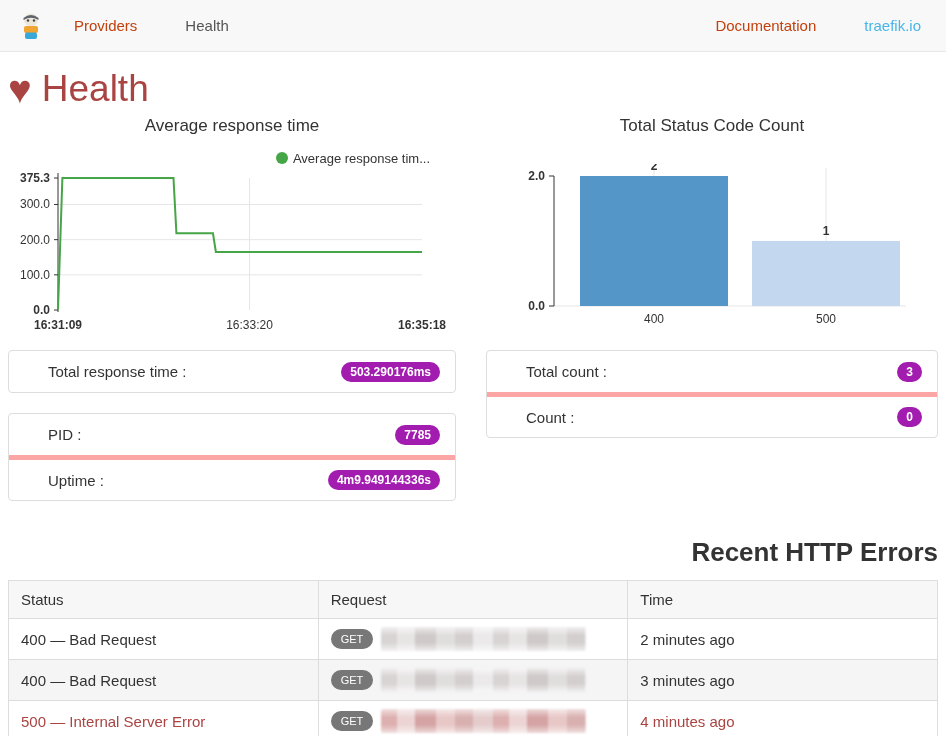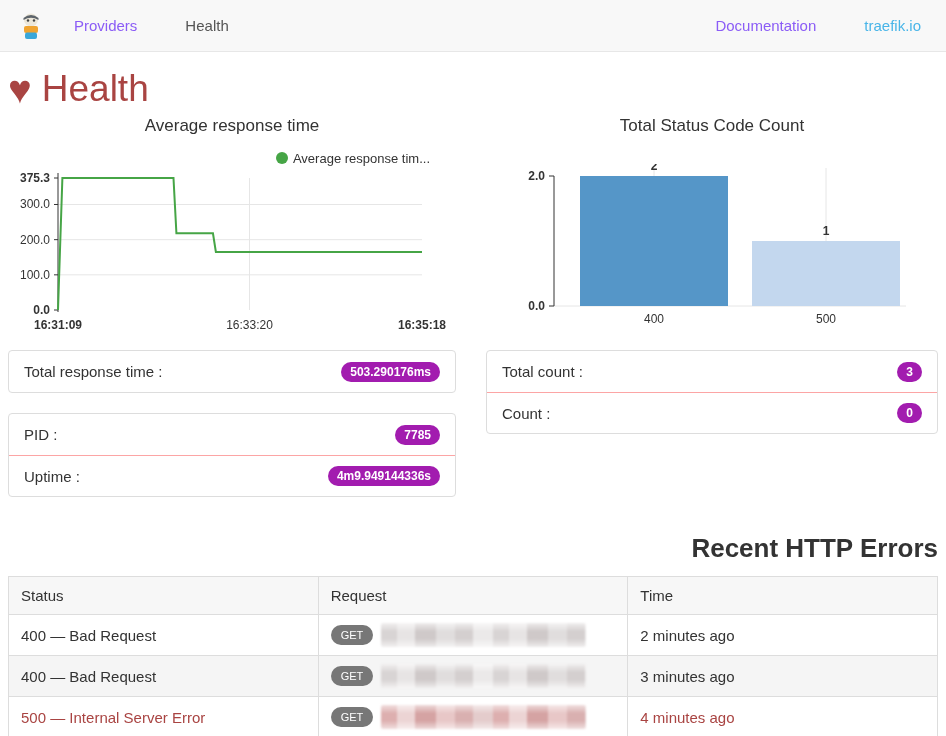--- a/index.html
+++ b/index.html
@@ -3,21 +3,21 @@
 <meta charset="utf-8">
 <style>
   * { box-sizing: border-box; margin: 0; padding: 0; }
   html,body { width: 946px; height: 736px; background: #fff; overflow: hidden;
     font-family: "Liberation Sans", sans-serif; color: #333; }
 
   
   .navbar { height: 52px; background: #f8f8f8; border-bottom: 1px solid #e7e7e7;
     display: flex; align-items: center; padding: 0 25px 0 20px; }
   .navbar .logo { width: 24px; height: 32px; margin-right: 30px; display:flex; align-items:center; }
-  .nav-link { font-size: 15px; color: #8b5cf6; text-decoration: none; margin-right: 48px; cursor: pointer; }
+  .nav-link { font-size: 15px; color: #c2410c; text-decoration: none; margin-right: 48px; cursor: pointer; }
   .nav-link.active { color: #555; }
   .nav-right { margin-left: auto; display: flex; align-items: center; }
   .nav-right .nav-link { margin-right: 0; margin-left: 48px; }
   .nav-link.brand-link { color: #49b5e8; }
 
   
   .container { padding: 0 8px; }
   .page-title { margin: 14px 0 4px 0; font-size: 37px; font-weight: normal; color: #a94442;
     display: flex; align-items: center; height: 46px; }
   .heart { font-size: 40px; margin-right: 10px; line-height: 40px; }
@@ -35,22 +35,22 @@
   #bar-chart  { display: block; margin-top: 26px; }
 
   
   .stats-row { display: flex; gap: 30px; margin-top: 12px; }
   .stats-col-left { width: 448px; }
   .stats-col-right { width: 452px; }
   .panel { border: 1px solid #ddd; border-radius: 4px; background: #fff; }
   .panel + .panel { margin-top: 20px; }
   .panel-item { display: flex; justify-content: space-between; align-items: center;
     padding: 10px 15px; min-height: 41px; }
-  .panel-item + .panel-item { border-top: 1px solid #fca5a5; }
-  .stat-label { font-size: 15px; color: #333; }
+  .panel-item + .panel-item { border-top: 5px solid #fca5a5; }
+  .stat-label { font-size: 15px; color: #333; margin-left: 24px; }
   .badge { background: #a21caf; color: #fff; font-size: 12px; font-weight: bold;
     padding: 4px 9px; border-radius: 10px; line-height: 1; }
 
   
   .errors-title { font-size: 26px; font-weight: bold; color: #333; margin: 36px 0 12px 0; text-align: right; }
   table.errors { width: 100%; border-collapse: collapse; border: 1px solid #ddd; font-size: 15px; }
   table.errors th { text-align: left; font-weight: normal; padding: 10px 12px;
     border: 1px solid #ddd; background: #f7f7f7; width: 33.3%; }
   table.errors td { padding: 8px 12px; border: 1px solid #ddd; height: 37px; vertical-align: middle; }
   table.errors tbody tr:nth-child(2) { background: #f5f5f5; }

